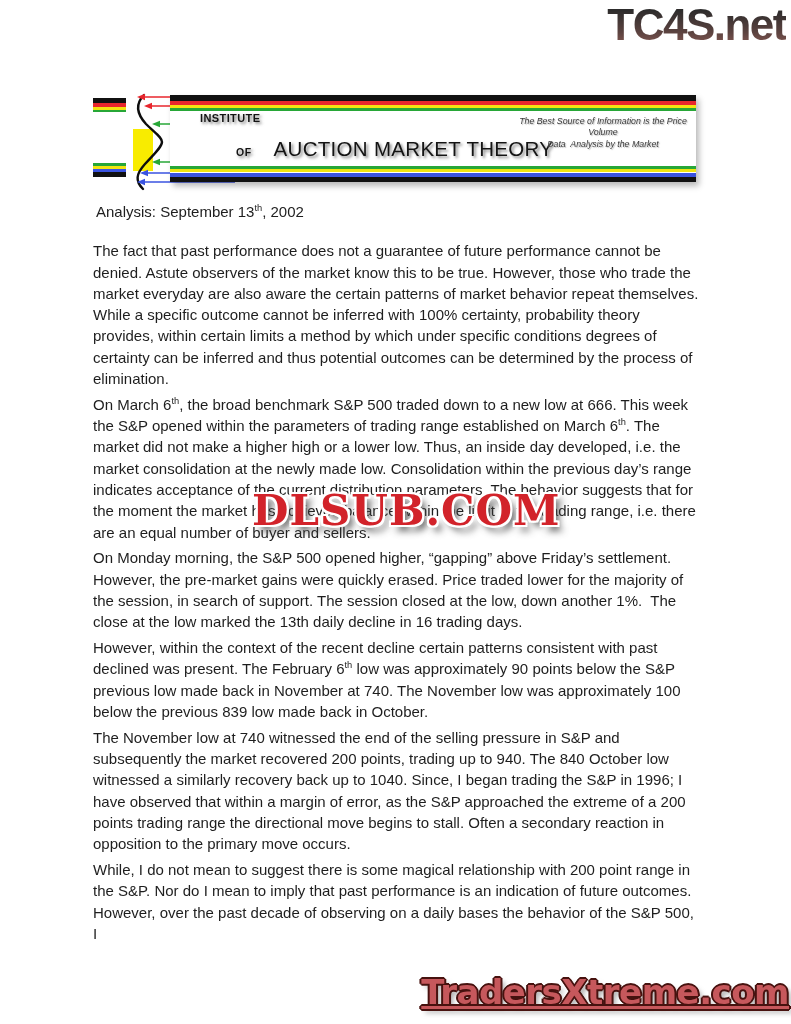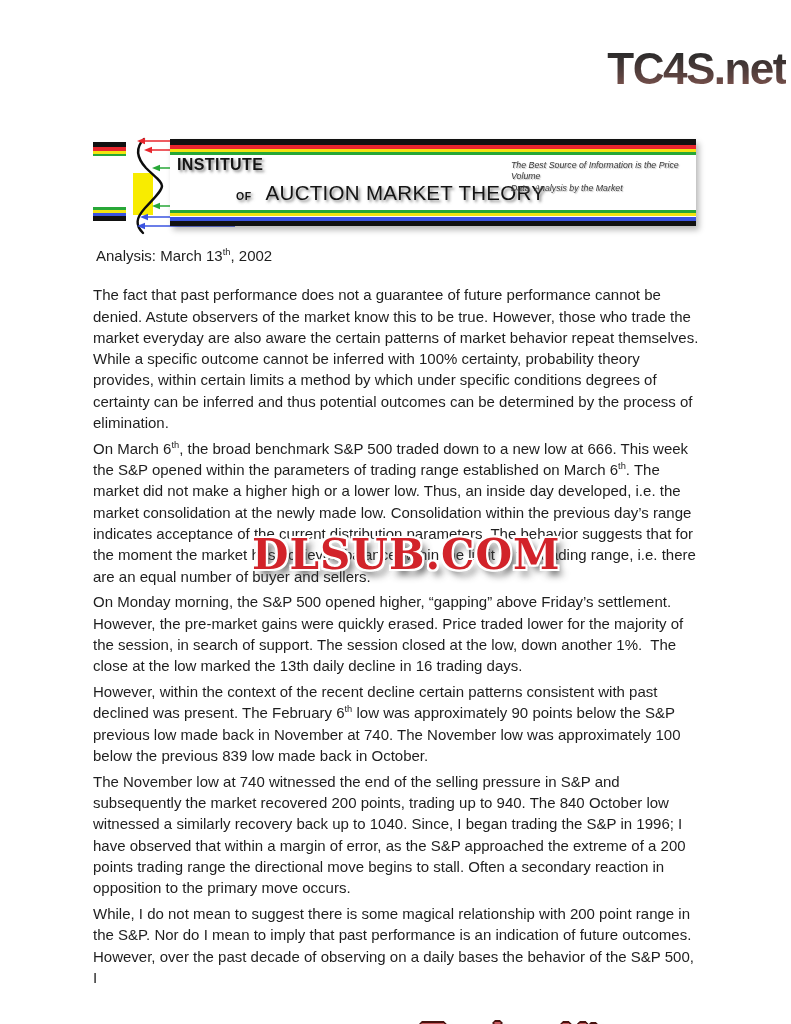--- a/index.html
+++ b/index.html
@@ -8,21 +8,21 @@
     --c-yellow:#f2e410;
     --c-green:#27a737;
     --c-blue:#3a53e0;
   }
   html,body{margin:0;padding:0;}
   body{
     width:791px;height:1024px;position:relative;overflow:hidden;
     background:#ffffff;
     font-family:"Liberation Sans", sans-serif;
   }
-  .page{position:absolute;inset:0;margin-top:44px;}
+  .page{position:absolute;inset:0;}
 
   
   .tc4s{
     position:absolute;top:0px;right:5px;
     font-size:44px;font-weight:800;letter-spacing:-1.5px;
     font-family:"Liberation Sans", sans-serif;
     color:#5a4240;
   }
   @supports (-webkit-background-clip: text){
     .tc4s{
@@ -53,32 +53,32 @@
 
   .logo-curve{position:absolute;left:30px;top:1px;overflow:visible;}
   .curve-line{fill:none;stroke:#0d0d0d;stroke-width:2.4;stroke-linecap:round;}
   .curve-rect{fill:#f8ec00;}
   .arrow line{stroke-width:1.7;}
   .arrow-red line{stroke:var(--c-red);} .arrow-red polygon{fill:var(--c-red);}
   .arrow-green line{stroke:var(--c-green);} .arrow-green polygon{fill:var(--c-green);}
   .arrow-blue line{stroke:var(--c-blue);} .arrow-blue polygon{fill:var(--c-blue);}
 
   .institute{
-    position:absolute;left:7px;top:17px;
-    font-size:16px;font-weight:700;letter-spacing:0.4px;color:#141414;
+    position:absolute;left:30px;top:17px;
+    font-size:11px;font-weight:700;letter-spacing:0.4px;color:#141414;
     text-shadow:2px 2px 3px rgba(90,90,90,0.75);
   }
   .of-amt{
-    position:absolute;left:66px;top:42px;display:flex;align-items:baseline;gap:14px;
+    position:absolute;left:66px;top:42px;display:flex;align-items:baseline;gap:22px;
     color:#141414;text-shadow:2px 2px 3px rgba(90,90,90,0.75);
   }
   .of{font-size:10.5px;font-weight:700;letter-spacing:0.5px;}
   .amt{font-size:20.5px;font-weight:400;letter-spacing:0.3px;}
   .slogan{
-    position:absolute;left:341px;top:21px;width:184px;text-align:left;
+    position:absolute;left:341px;top:21px;width:184px;text-align:center;
     font-size:8.8px;font-style:italic;color:#3b3b3b;line-height:1.3;
     text-shadow:1px 1px 1px rgba(150,150,150,0.6);
   }
   .pre{white-space:pre-wrap;}
 
   
   .content{
     position:absolute;left:93px;top:201px;width:609px;
     font-size:15px;line-height:21.3px;color:#1e1e1e;
   }
@@ -181,21 +181,21 @@
         <span class="amt">AUCTION MARKET THEORY</span>
       </div>
       <div class="slogan">
         <div class="pre">The Best Source of Information is the Price Volume</div>
         <div class="pre">Data  Analysis by the Market</div>
       </div>
     </div>
   </div>
 
   <div class="content">
-    <p class="date"><span>Analysis: March 13</span><sup>th</sup><span>, 2002</span></p>
+    <p class="date"><span>Analysis: September 13</span><sup>th</sup><span>, 2002</span></p>
     <div>
         <p><span>The fact that past performance does not a guarantee of future performance cannot be denied. Astute observers of the market know this to be true. However, those who trade the market everyday are also aware the certain patterns of market behavior repeat themselves.  While a specific outcome cannot be inferred with 100% certainty, probability theory provides, within certain limits a method by which under specific conditions degrees of certainty can be inferred and thus potential outcomes can be determined by the process of elimination.</span></p>
         <p><span>On March 6</span><sup>th</sup><span>, the broad benchmark S&amp;P 500 traded down to a new low at 666. This week the S&amp;P opened within the parameters of trading range established on March 6</span><sup>th</sup><span>. The market did not make a higher high or a lower low. Thus, an inside day developed, i.e. the market consolidation at the newly made low. Consolidation within the previous day’s range indicates acceptance of the current distribution parameters. The behavior suggests that for the moment the market has achieved balance within the limit of the trading range, i.e. there are an equal number of buyer and sellers.</span></p>
         <p><span>On Monday morning, the S&amp;P 500 opened higher, “gapping” above Friday’s settlement. However, the pre-market gains were quickly erased. Price traded lower for the majority of the session, in search of support. The session closed at the low, down another 1%.  The close at the low marked the 13th daily decline in 16 trading days.</span></p>
         <p><span>However, within the context of the recent decline certain patterns consistent with past declined was present. The February 6</span><sup>th</sup><span> low was approximately 90 points below the S&amp;P previous low made back in November at 740. The November low was approximately 100 below the previous 839 low made back in October.</span></p>
         <p><span>The November low at 740 witnessed the end of the selling pressure in S&amp;P and subsequently the market recovered 200 points, trading up to 940. The 840 October low witnessed a similarly recovery back up to 1040. Since, I began trading the S&amp;P in 1996; I have observed that within a margin of error, as the S&amp;P approached the extreme of a 200 points trading range the directional move begins to stall. Often a secondary reaction in opposition to the primary move occurs.</span></p>
         <p><span>While, I do not mean to suggest there is some magical relationship with 200 point range in the S&amp;P. Nor do I mean to imply that past performance is an indication of future outcomes. However, over the past decade of observing on a daily bases the behavior of the S&amp;P 500, I</span></p>
       </div>
   </div>
 

